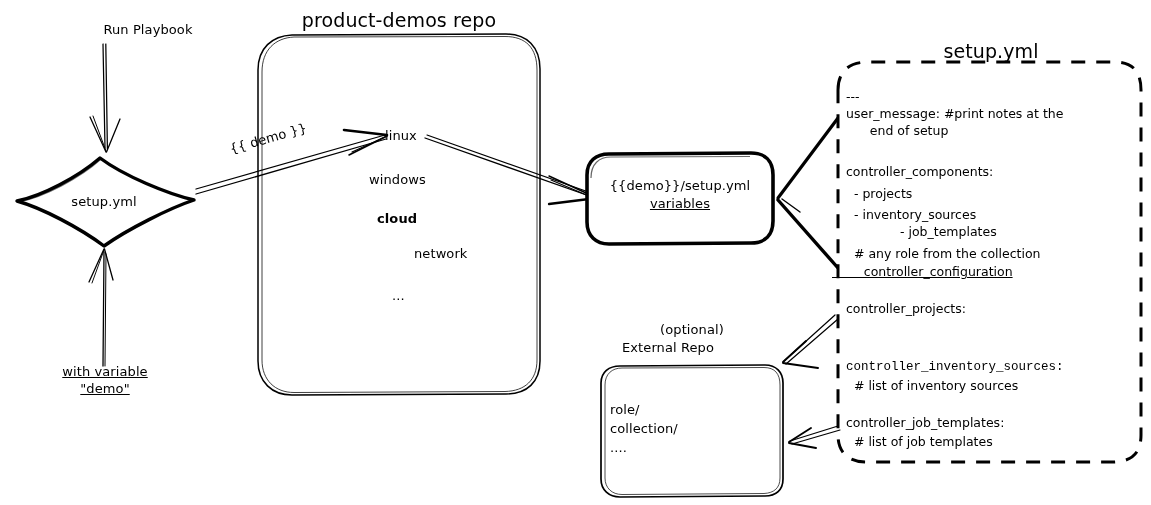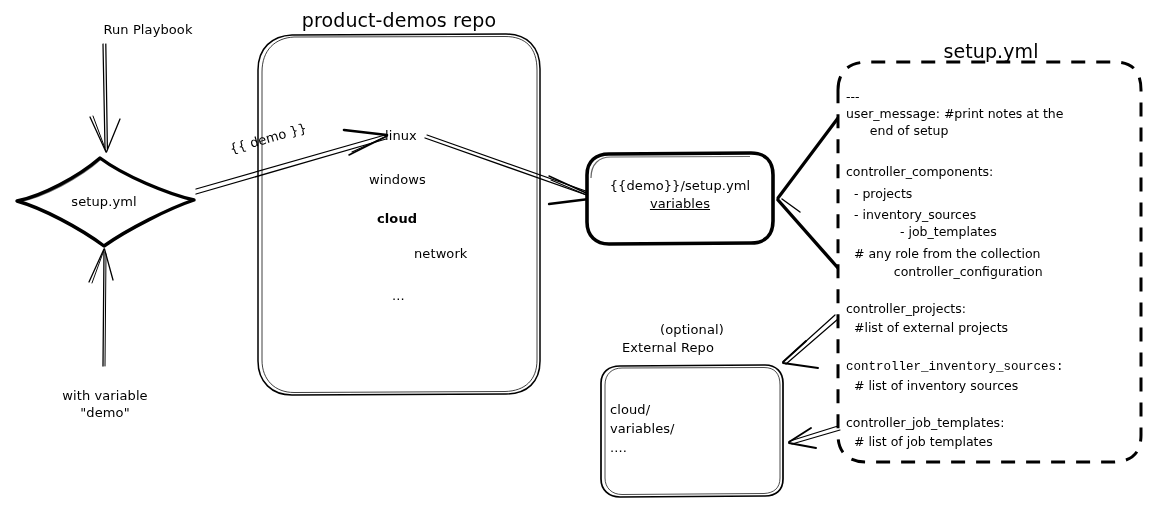--- a/index.html
+++ b/index.html
@@ -128,56 +128,55 @@
     <g>
       <path d="M838,426 L790,441" fill="none" stroke="#000000" stroke-width="1.2" stroke-linecap="round"></path>
       <path d="M840,430 L792,444" fill="none" stroke="#000000" stroke-width="1.2" stroke-linecap="round"></path>
       <path d="M789,442 L811,428" fill="none" stroke="#000000" stroke-width="1.9" stroke-linecap="round"></path>
       <path d="M789,443 L816,448" fill="none" stroke="#000000" stroke-width="1.9" stroke-linecap="round"></path>
     </g>
   </svg>
 
   <div class="lbl ctr" style="left:108px; top:22px;margin-left:40px;">Run Playbook</div>
 
-  <div class="lbl ctr" style="left:105px; top:388px;">with variable
+  <div class="lbl ctr" style="left:105px; top:364px;text-decoration:underline;">with variable
 "demo"</div>
 
   <div class="lbl ctr node-text" style="left:104px; top:194px;">setup.yml</div>
 
   <div class="lbl" style="left:228px; top:142px; transform:rotate(-16deg); transform-origin:left top;">{{ demo }}</div>
 
   <div class="lbl ctr shape-title" style="left:399px; top:8px;">product-demos repo</div>
 
   <div class="lbl" style="left:385px; top:128px;">linux</div>
   <div class="lbl" style="left:369px; top:172px;">windows</div>
   <div class="lbl" style="left:377px; top:211px;font-weight:bold;">cloud</div>
   <div class="lbl" style="left:370px; top:246px;margin-left:44px;">network</div>
   <div class="lbl" style="left:392px; top:288px;">...</div>
 
   <div class="lbl ctr node-text" style="left:680px; top:178px;">{{demo}}/setup.yml</div>
   <div class="lbl ctr node-text" style="left:680px; top:196px;text-decoration:underline;">variables</div>
 
   <div class="lbl ctr" style="left:692px; top:322px;">(optional)</div>
   <div class="lbl ctr" style="left:668px; top:340px;">External Repo</div>
 
-  <div class="lbl" style="left:610px; top:402px;">cloud/</div>
-  <div class="lbl" style="left:610px; top:421px;">variables/</div>
+  <div class="lbl" style="left:610px; top:402px;">role/</div>
+  <div class="lbl" style="left:610px; top:421px;">collection/</div>
   <div class="lbl" style="left:610px; top:440px;">....</div>
 
   <div class="lbl ctr shape-title" style="left:991px; top:39px;">setup.yml</div>
 
   <div class="lbl code" style="left:846px; top:89px;">---</div>
   <div class="lbl code" style="left:846px; top:106px;">user_message: #print notes at the</div>
   <div class="lbl code" style="left:846px; top:123px;">      end of setup</div>
   <div class="lbl code" style="left:846px; top:164px;">controller_components:</div>
   <div class="lbl code" style="left:846px; top:186px;">  - projects</div>
   <div class="lbl code" style="left:846px; top:207px;">  - inventory_sources</div>
   <div class="lbl code" style="left:846px; top:224px;margin-left:46px;">  - job_templates</div>
   <div class="lbl code" style="left:846px; top:246px;">  # any role from the collection</div>
-  <div class="lbl code" style="left:862px; top:264px;">        controller_configuration</div>
+  <div class="lbl code" style="left:832px; top:264px;text-decoration:underline;">        controller_configuration</div>
   <div class="lbl code" style="left:846px; top:301px;text-align:right;">controller_projects:</div>
-  <div class="lbl code" style="left:846px; top:320px;">  #list of external projects</div>
   <div class="lbl code" style="left:846px; top:359px;font-family:Liberation Mono, monospace;">controller_inventory_sources:</div>
   <div class="lbl code" style="left:846px; top:415px;">controller_job_templates:</div>
   <div class="lbl code" style="left:846px; top:378px;">  # list of inventory sources</div>
   <div class="lbl code" style="left:846px; top:434px;">  # list of job templates</div>
 
 </div>
 
 </body></html>

